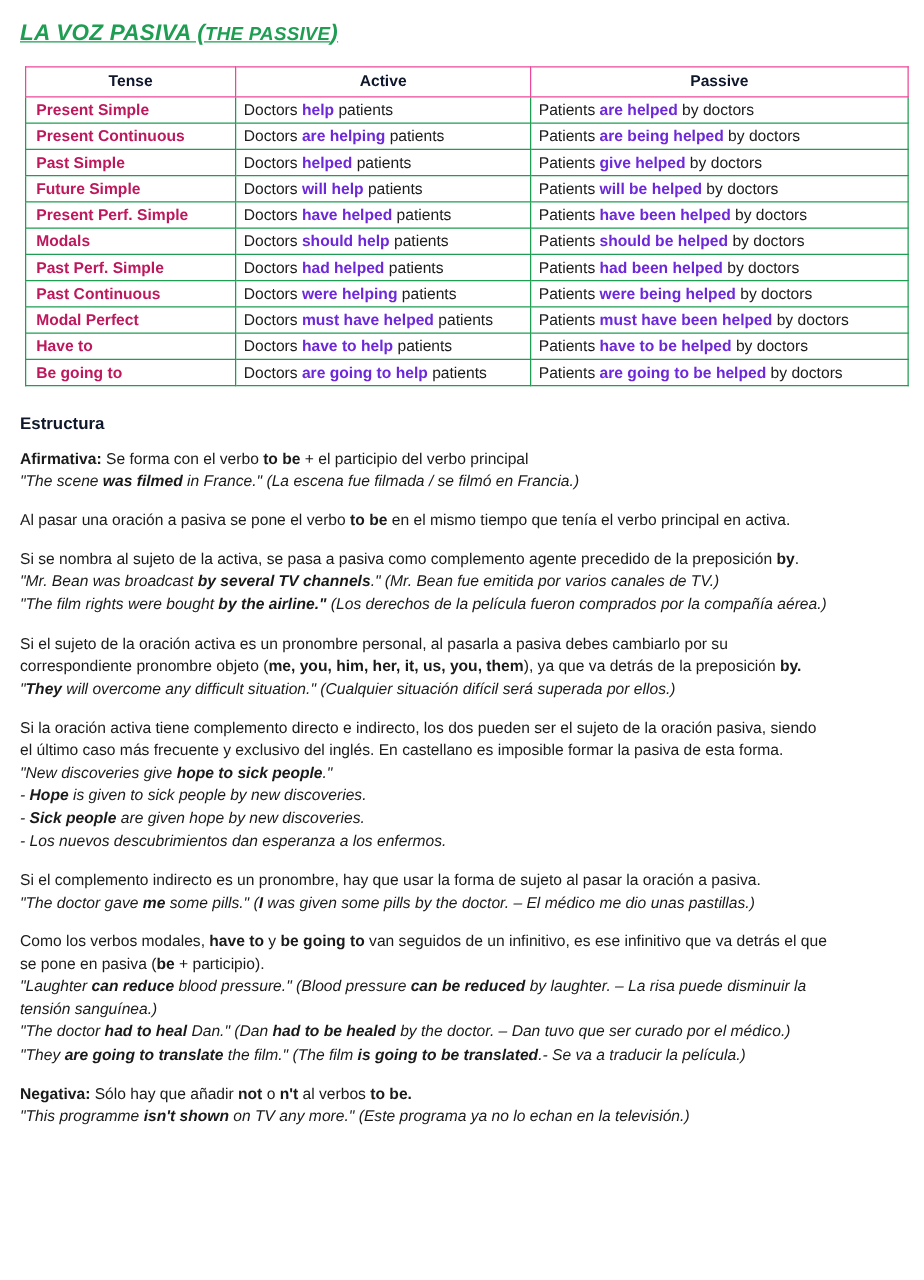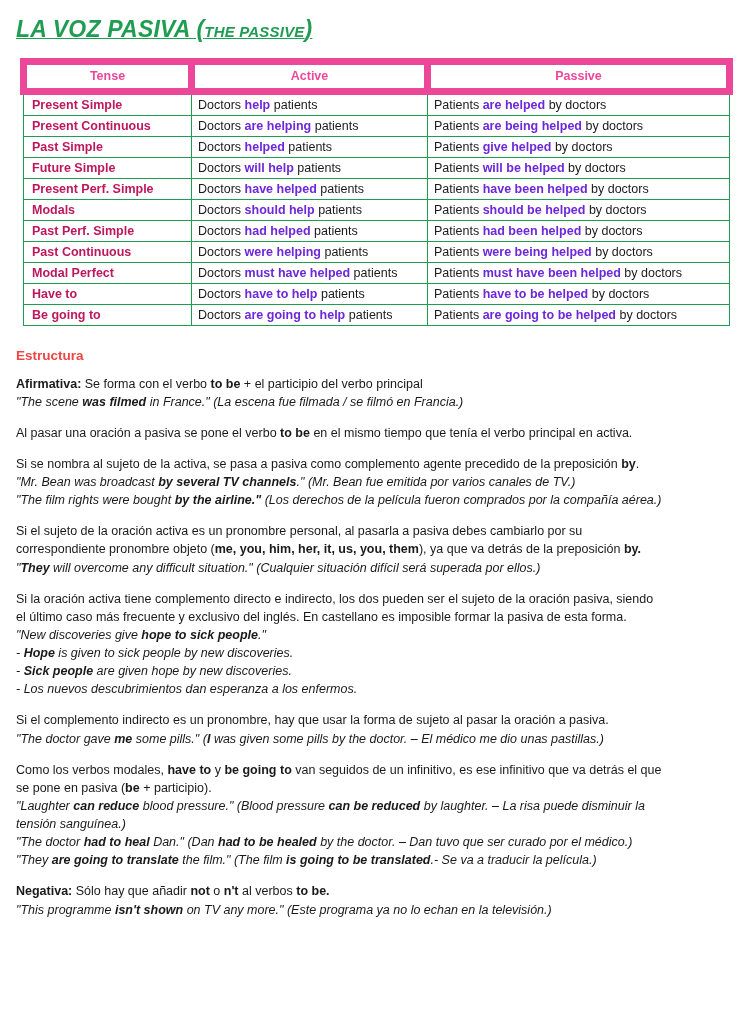--- a/index.html
+++ b/index.html
@@ -23,35 +23,35 @@
   .title {
     font-size: 19px;
     font-weight: bold;
     font-style: italic;
     color: #1f9d52;
     text-decoration: underline;
     letter-spacing: 0.2px;
     margin: 2px 0 14px 0;
     line-height: 1.2;
   }
-  .title .sp1 { font-size: 23px; }
+  .title .sp1 { font-size: 18px; }
   .title .sp2 { font-size: 15px; }
   
   table.passive {
     border-collapse: collapse;
     width: 706px;
     table-layout: fixed;
     margin: 0 0 0 4px;
   }
   table.passive col.c1 { width: 168px; }
   table.passive col.c2 { width: 236px; }
   table.passive col.c3 { width: 302px; }
   table.passive th {
-    border: 7px solid #ec4899;
-    color: #ec4899;
+    border: 1px solid #ec4899;
+    color: #0f172a;
     font-weight: bold;
     font-size: 12.5px;
     text-align: center;
     padding: 3px 4px;
     height: 17px;
   }
   table.passive td {
     border: 1px solid #1f9d52;
     font-size: 12.5px;
     padding: 2px 6px;
@@ -59,21 +59,21 @@
     vertical-align: middle;
   }
   table.passive td.tense {
     color: #be185d;
     font-weight: bold;
     padding-left: 8px;
   }
   .g { color: #6d28d9; font-weight: bold; }
   
   h2.section {
-    color: #ef4444;
+    color: #0f172a;
     font-size: 13.5px;
     font-weight: bold;
     margin: 22px 0 12px 0;
   }
   p.para {
     margin: 0 0 0 0;
     line-height: 1.45;
     font-size: 12.5px;
   }
   .blk { margin-bottom: 13px; }

